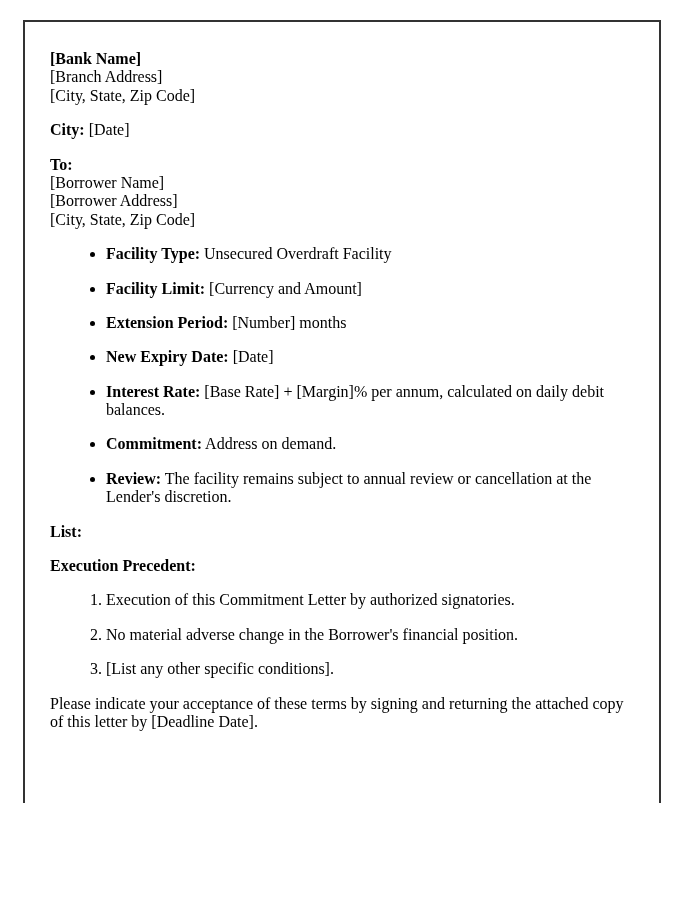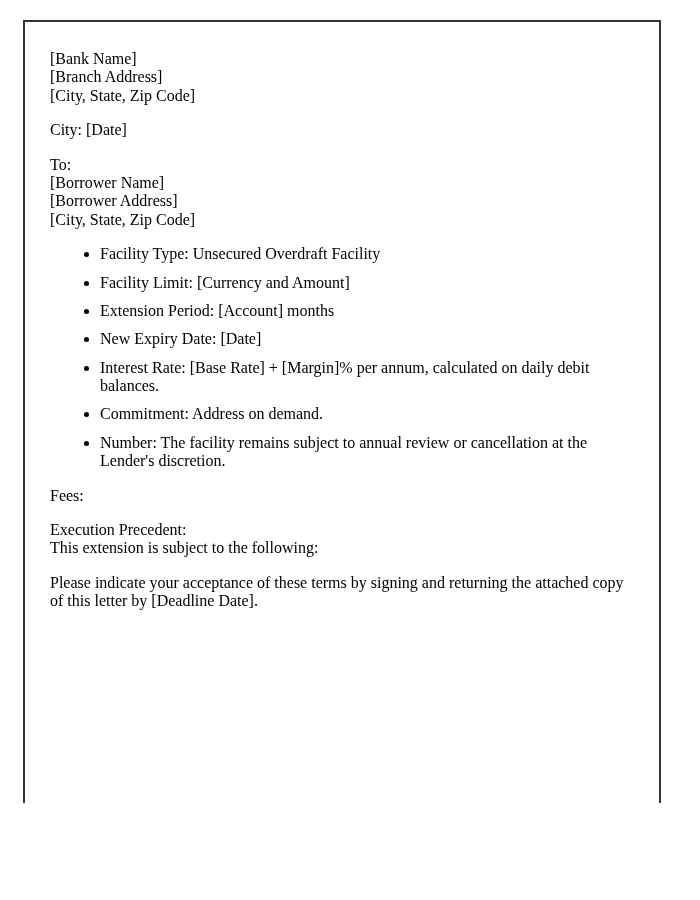--- a/index.html
+++ b/index.html
@@ -35,24 +35,24 @@
     background: #ffffff;
   }
   .doc p {
     margin: 16px 0;
   }
   .doc ul, .doc ol {
     margin: 16px 0;
     padding-left: 40px;
   }
   .doc li {
-    margin: 10px;
+    margin: 16px;
   }
   .b {
-    font-weight: normal;
+    font-weight: bold;
   }
 </style>
 </head>
 <body>
 
 <div class="doc-clip">
   <div class="doc">
 
     <p>
       <span class="b">[Bank Name]</span><br>
@@ -79,46 +79,50 @@
       <li>
         <span class="b">Facility Type:</span>
         <span>Unsecured Overdraft Facility</span>
       </li>
       <li>
         <span class="b">Facility Limit:</span>
         <span>[Currency and Amount]</span>
       </li>
       <li>
         <span class="b">Extension Period:</span>
-        <span>[Account] months</span>
+        <span>[Number] months</span>
       </li>
       <li>
         <span class="b">New Expiry Date:</span>
         <span>[Date]</span>
       </li>
       <li>
         <span class="b">Interest Rate:</span>
         <span>[Base Rate] + [Margin]% per annum, calculated on daily debit balances.</span>
       </li>
       <li>
         <span class="b">Commitment:</span>
         <span>Address on demand.</span>
       </li>
       <li>
-        <span class="b">Number:</span>
+        <span class="b">Review:</span>
         <span>The facility remains subject to annual review or cancellation at the Lender's discretion.</span>
       </li>
     </ul>
 
     <p>
-      <span class="b">Fees:</span><br>
+      <span class="b">List:</span><br>
     </p>
 
     <p>
       <span class="b">Execution Precedent:</span><br>
-      <span>This extension is subject to the following:</span>
     </p>
 
+    <ol>
+      <li>Execution of this Commitment Letter by authorized signatories.</li>
+      <li>No material adverse change in the Borrower's financial position.</li>
+      <li>[List any other specific conditions].</li>
+    </ol>
 
     <p>Please indicate your acceptance of these terms by signing and returning the attached copy of this letter by [Deadline Date].</p>
 
   </div>
 </div>
 
 </body></html>

